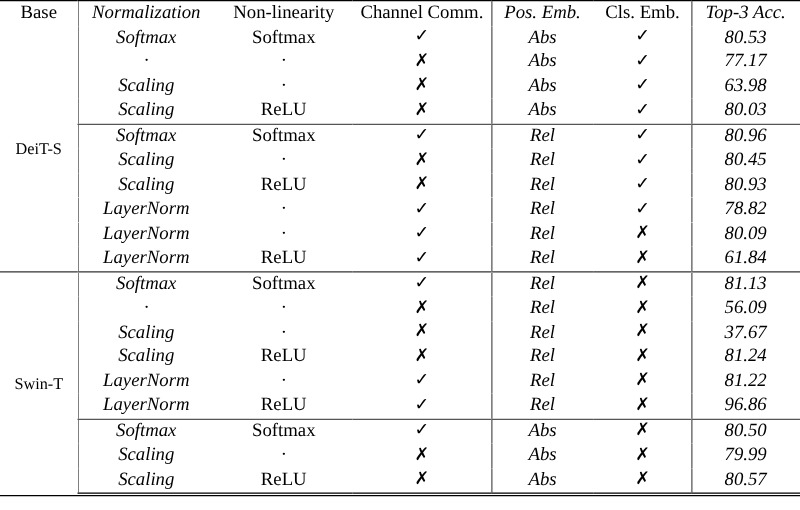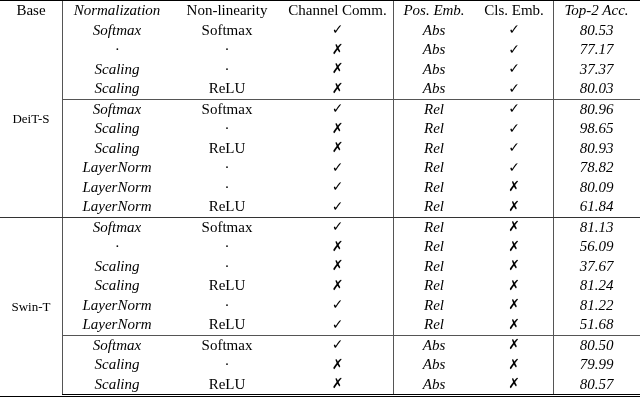--- a/index.html
+++ b/index.html
@@ -82,21 +82,21 @@
         <col class="c-top1">
     </colgroup>
     <thead>
       <tr class="toprule">
         <th>Base</th>
         <th class="vrule-l">Normalization</th>
         <th>Non-linearity</th>
         <th>Channel Comm.</th>
         <th class="vrule-l">Pos. Emb.</th>
         <th>Cls. Emb.</th>
-        <th class="vrule-l">Top-2 Acc.</th>
+        <th class="vrule-l">Top-3 Acc.</th>
       </tr>
     </thead>
     <tbody id="table-body">
         <tr>
           <td rowspan="10" class="base-label">DeiT-S</td>
           <td class="vrule-l ruled">Softmax</td>
           <td class="ruled">Softmax</td>
           <td class="mark ruled">✓</td>
           <td class="vrule-l ruled">Abs</td>
           <td class="mark ruled">✓</td>
@@ -109,21 +109,21 @@
           <td class="vrule-l ruled">Abs</td>
           <td class="mark ruled">✓</td>
           <td class="vrule-l ruled">77.17</td>
         </tr>
         <tr>
           <td class="vrule-l ruled">Scaling</td>
           <td class="ruled dotmark">·</td>
           <td class="mark ruled">✗</td>
           <td class="vrule-l ruled">Abs</td>
           <td class="mark ruled">✓</td>
-          <td class="vrule-l ruled">37.37</td>
+          <td class="vrule-l ruled">63.98</td>
         </tr>
         <tr>
           <td class="vrule-l ruled">Scaling</td>
           <td class="ruled">ReLU</td>
           <td class="mark ruled">✗</td>
           <td class="vrule-l ruled">Abs</td>
           <td class="mark ruled">✓</td>
           <td class="vrule-l ruled">80.03</td>
         </tr>
         <tr class="midrule-part">
@@ -133,21 +133,21 @@
           <td class="vrule-l ruled">Rel</td>
           <td class="mark ruled">✓</td>
           <td class="vrule-l ruled bold">80.96</td>
         </tr>
         <tr>
           <td class="vrule-l ruled">Scaling</td>
           <td class="ruled dotmark">·</td>
           <td class="mark ruled">✗</td>
           <td class="vrule-l ruled">Rel</td>
           <td class="mark ruled">✓</td>
-          <td class="vrule-l ruled">98.65</td>
+          <td class="vrule-l ruled">80.45</td>
         </tr>
         <tr>
           <td class="vrule-l ruled">Scaling</td>
           <td class="ruled">ReLU</td>
           <td class="mark ruled">✗</td>
           <td class="vrule-l ruled">Rel</td>
           <td class="mark ruled">✓</td>
           <td class="vrule-l ruled">80.93</td>
         </tr>
         <tr>
@@ -214,21 +214,21 @@
           <td class="vrule-l ruled">Rel</td>
           <td class="mark ruled">✗</td>
           <td class="vrule-l ruled">81.22</td>
         </tr>
         <tr>
           <td class="vrule-l ruled">LayerNorm</td>
           <td class="ruled">ReLU</td>
           <td class="mark ruled">✓</td>
           <td class="vrule-l ruled">Rel</td>
           <td class="mark ruled">✗</td>
-          <td class="vrule-l ruled bold">51.68</td>
+          <td class="vrule-l ruled bold">96.86</td>
         </tr>
         <tr class="midrule-part">
           <td class="vrule-l ruled">Softmax</td>
           <td class="ruled">Softmax</td>
           <td class="mark ruled">✓</td>
           <td class="vrule-l ruled">Abs</td>
           <td class="mark ruled">✗</td>
           <td class="vrule-l ruled">80.50</td>
         </tr>
         <tr>

